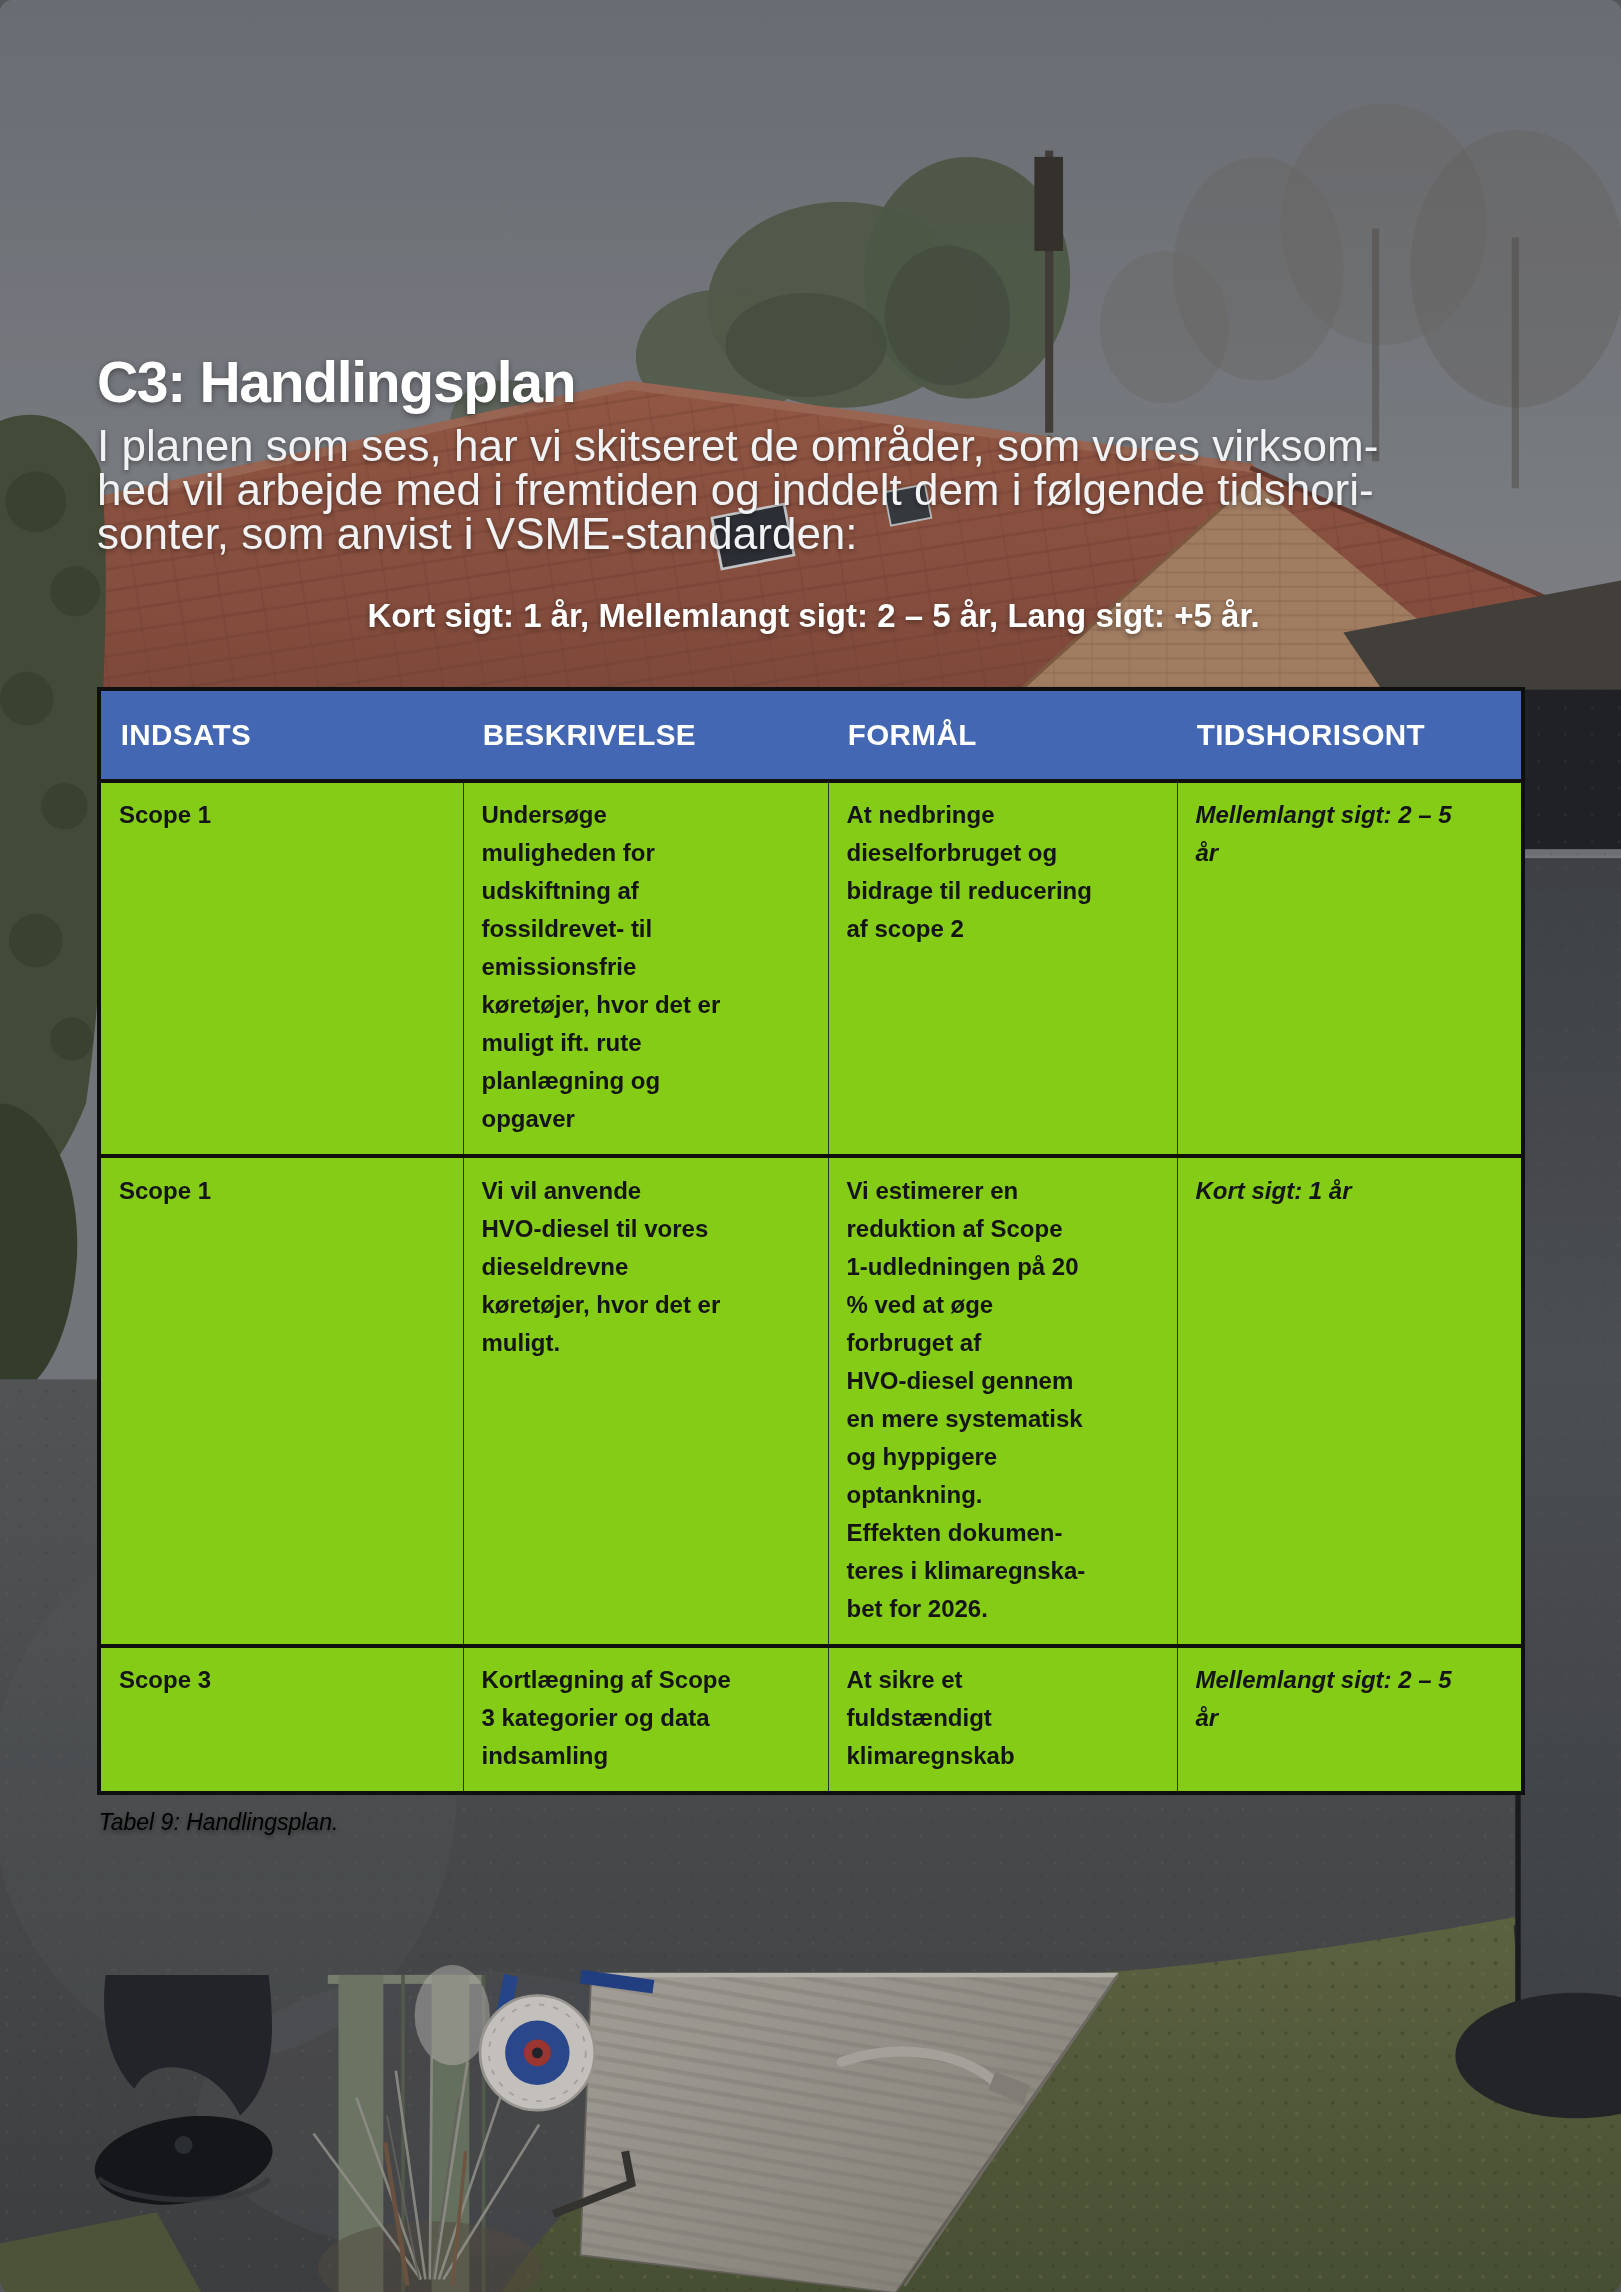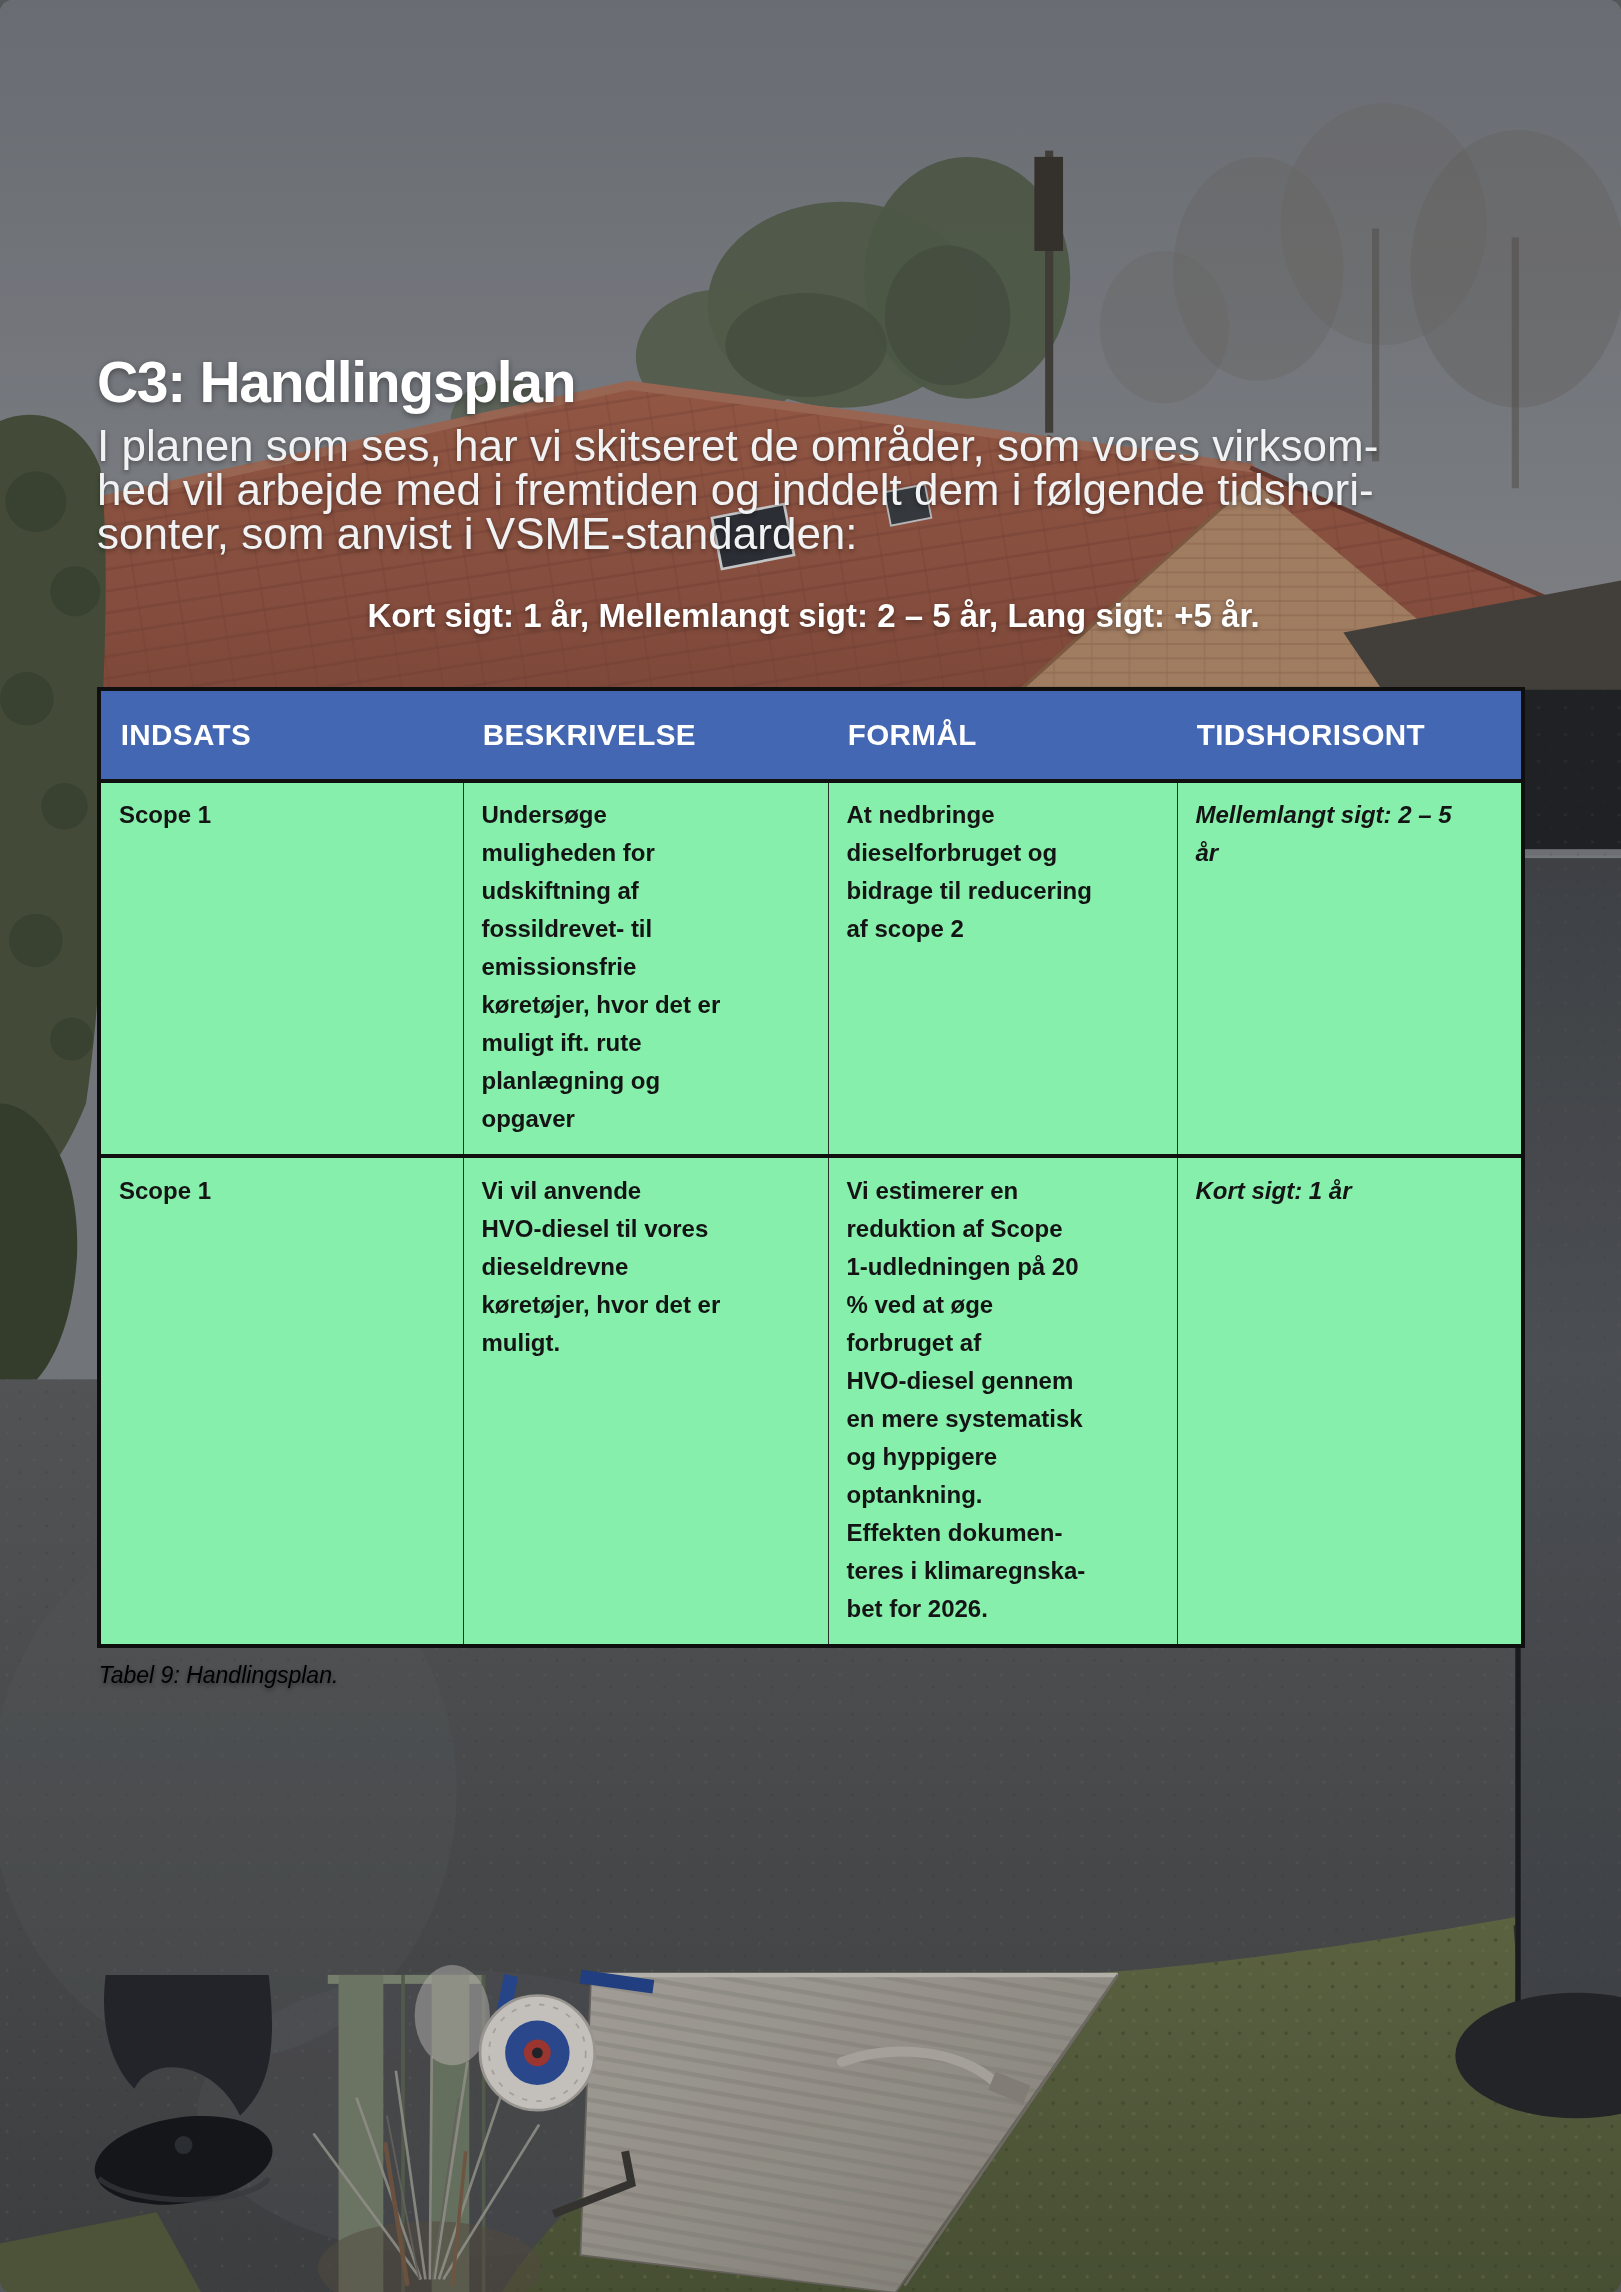--- a/index.html
+++ b/index.html
@@ -23,21 +23,21 @@
     margin:9px 0 0 0;color:#f0f2f3;font-size:44px;line-height:44px;font-weight:400;
     white-space:pre-line;text-shadow:0 1.8px 5.4px rgba(0,0,0,.40);
   }
   .horizon{
     margin:41px 0 0 0;color:#ffffff;font-size:33px;font-weight:700;
     text-shadow:0 1.8px 5.4px rgba(0,0,0,.40);
     text-align:center;
   }
   table.plan{
     margin-top:52px;border-collapse:collapse;table-layout:fixed;
-    width:1424px;background:#86efac;border:4.5px solid #0f0f0f;
+    width:1424px;background:#84cc16;border:4.5px solid #0f0f0f;
   }
   table.plan th{
     background:#4367b2;color:#ffffff;text-align:left;
     font-size:29.6px;font-weight:700;letter-spacing:0.4px;
     padding:27px 16px 27px 19.7px;border:none;
   }
   table.plan td{
     vertical-align:top;text-align:left;
     padding:13.4px 14.3px 16px 18px;
     font-size:24px;line-height:38px;font-weight:700;color:#141414;
@@ -290,19 +290,30 @@
 forbruget af
 HVO-diesel gennem
 en mere systematisk
 og hyppigere
 optankning.
 Effekten dokumen-
 teres i klimaregnska-
 bet for 2026.</td>
           <td class="tids">Kort sigt: 1 år</td>
         </tr>
+        <tr>
+          <td class="inds">Scope 3</td>
+          <td>Kortlægning af Scope
+3 kategorier og data
+indsamling</td>
+          <td>At sikre et
+fuldstændigt
+klimaregnskab</td>
+          <td class="tids">Mellemlangt sigt: 2 – 5
+år</td>
+        </tr>
       </tbody>
     </table>
 
     <p class="caption">Tabel 9: Handlingsplan.</p>
   </div>
 </div>
 
 
 </body></html>

